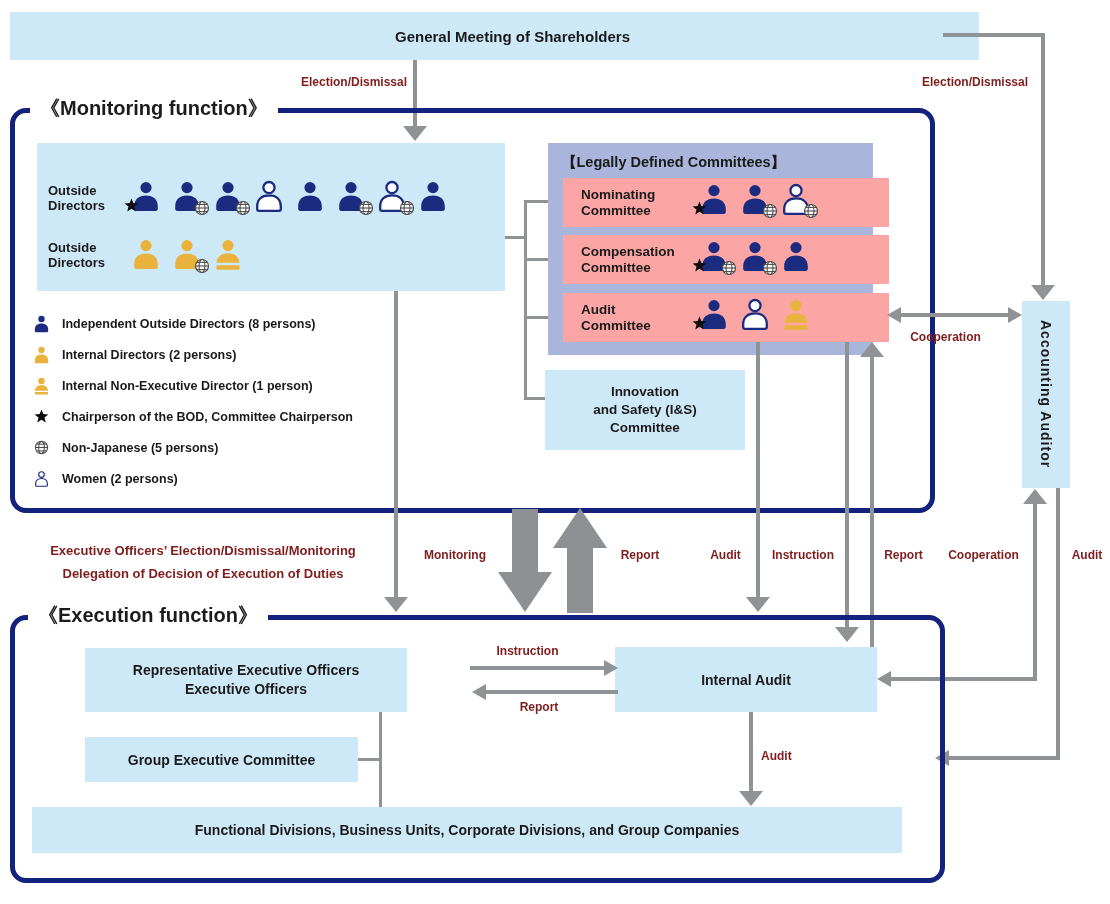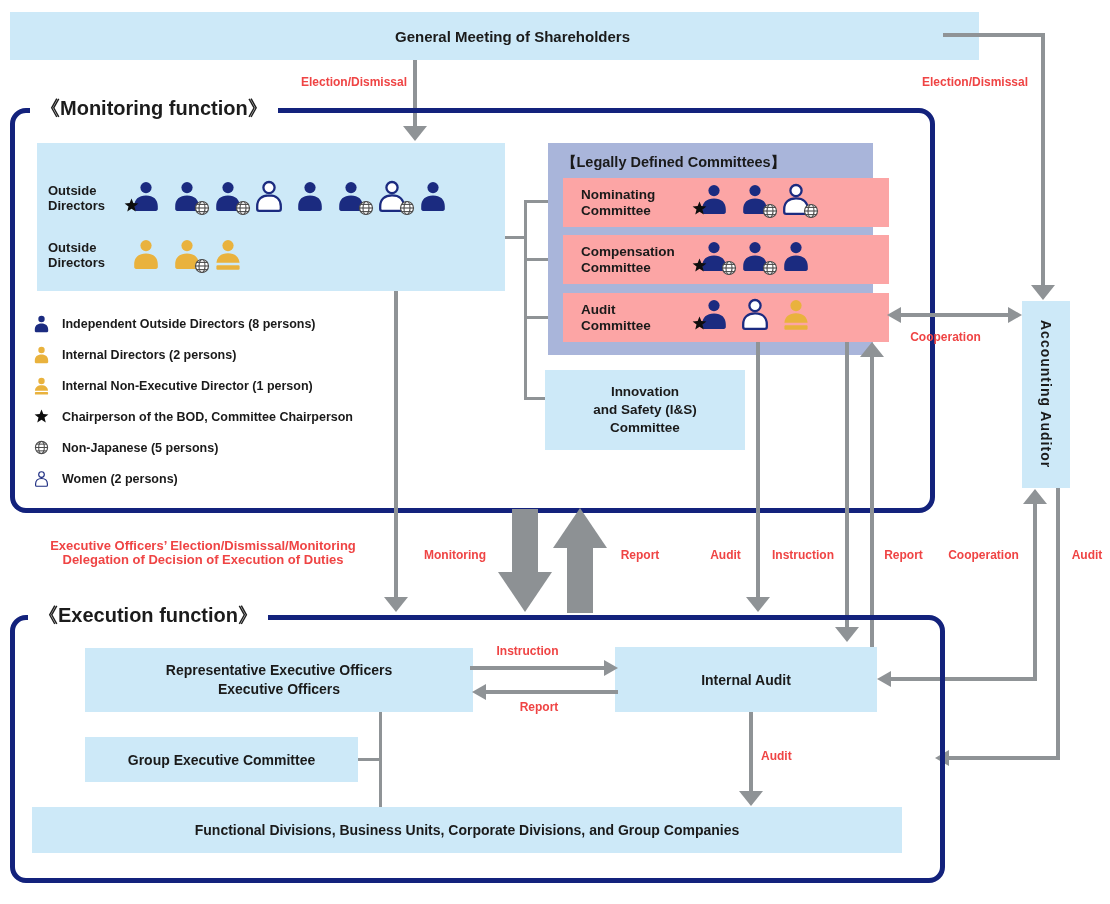--- a/index.html
+++ b/index.html
@@ -3,21 +3,21 @@
 <meta charset="utf-8">
 <style>
   html,body{margin:0;padding:0;background:#fff;}
   .canvas{position:relative;width:1110px;height:904px;background:#fff;
           font-family:"Liberation Sans",sans-serif;color:#1a1a1a;overflow:hidden;}
   .abs{position:absolute;}
   .box{position:absolute;background:#cde9f8;display:flex;align-items:center;justify-content:center;
        font-weight:bold;text-align:center;}
   .container{position:absolute;border:5px solid #13227c;border-radius:16px;background:transparent;}
   .fn-label{position:absolute;background:#fff;padding:0 10px;font-size:20px;font-weight:bold;color:#1c1c1c;line-height:30px;}
-  .lbl{position:absolute;font-size:12px;font-weight:bold;color:#ef4444;line-height:14px;}
+  .lbl{position:absolute;font-size:12px;font-weight:bold;color:#7f1d1d;line-height:14px;}
   .center{text-align:center;}
   .right{text-align:right;}
   .pre{white-space:pre-line;}
   .hline,.vline{position:absolute;background:#8f9396;}
   .cline{position:absolute;background:#8f9396;}
   .head{position:absolute;width:0;height:0;}
   .head-down{border-left:12px solid transparent;border-right:12px solid transparent;border-top:15px solid #8f9396;}
   .head-up{border-left:12px solid transparent;border-right:12px solid transparent;border-bottom:15px solid #8f9396;}
   .head-left{border-top:8px solid transparent;border-bottom:8px solid transparent;border-right:14px solid #8f9396;}
   .head-right{border-top:8px solid transparent;border-bottom:8px solid transparent;border-left:14px solid #8f9396;}
@@ -367,21 +367,21 @@
   <div class="head head-left" style="left:887px;top:307px;"></div>
   <div class="head head-right" style="left:1008px;top:307px;"></div>
   <div class="lbl center" style="left:893px;top:330px;width:105px;">Cooperation</div>
 
   <div class="box" style="left:1022px;top:301px;width:48px;height:187px;">
     <span class="vert-text">Accounting Auditor</span>
   </div>
 
   <div class="vline" style="left:394px;top:291px;width:4px;height:307px;"></div>
   <div class="head head-down" style="left:384px;top:597px;"></div>
-  <div class="lbl center pre" style="left:28px;top:539px;width:350px;font-size:13px;line-height:14px;">Executive Officers’ Election/Dismissal/Monitoring
+  <div class="lbl center pre" style="left:28px;top:539px;width:350px;font-size:13px;line-height:23px;">Executive Officers’ Election/Dismissal/Monitoring
 Delegation of Decision of Execution of Duties</div>
 
   <div class="abs" style="left:512px;top:509px;width:26px;height:64px;background:#8d9194;"></div>
   <div class="head bighead-down" style="left:498px;top:572px;"></div>
   <div class="lbl center" style="left:405px;top:548px;width:100px;">Monitoring</div>
   <div class="head bighead-up" style="left:553px;top:508px;"></div>
   <div class="abs" style="left:567px;top:546px;width:26px;height:67px;background:#8d9194;"></div>
   <div class="lbl center" style="left:608px;top:548px;width:64px;">Report</div>
 
   <div class="vline" style="left:756px;top:342px;width:4px;height:256px;"></div>
@@ -403,21 +403,21 @@
   <div class="lbl center" style="left:936px;top:548px;width:95px;">Cooperation</div>
 
   <div class="vline" style="left:1056px;top:488px;width:4px;height:272px;"></div>
   <div class="hline" style="left:949px;top:756px;width:111px;height:4px;"></div>
   <div class="head head-left" style="left:935px;top:750px;"></div>
   <div class="lbl center" style="left:1062px;top:548px;width:50px;">Audit</div>
 
   <div class="container" style="left:10px;top:615px;width:925px;height:258px;"></div>
   <div class="fn-label" style="left:28px;top:600px;">《Execution function》</div>
 
-  <div class="box pre" style="left:85px;top:648px;width:388px;height:64px;font-size:14px;line-height:19px;">
+  <div class="box pre" style="left:85px;top:648px;width:322px;height:64px;font-size:14px;line-height:19px;">
     <span class="pre">Representative Executive Officers
 Executive Officers</span>
   </div>
 
   <div class="box" style="left:615px;top:647px;width:262px;height:65px;font-size:14px;">
     <span>Internal Audit</span>
   </div>
 
   <div class="hline" style="left:470px;top:666px;width:134px;height:4px;"></div>
   <div class="head head-right" style="left:604px;top:660px;"></div>

